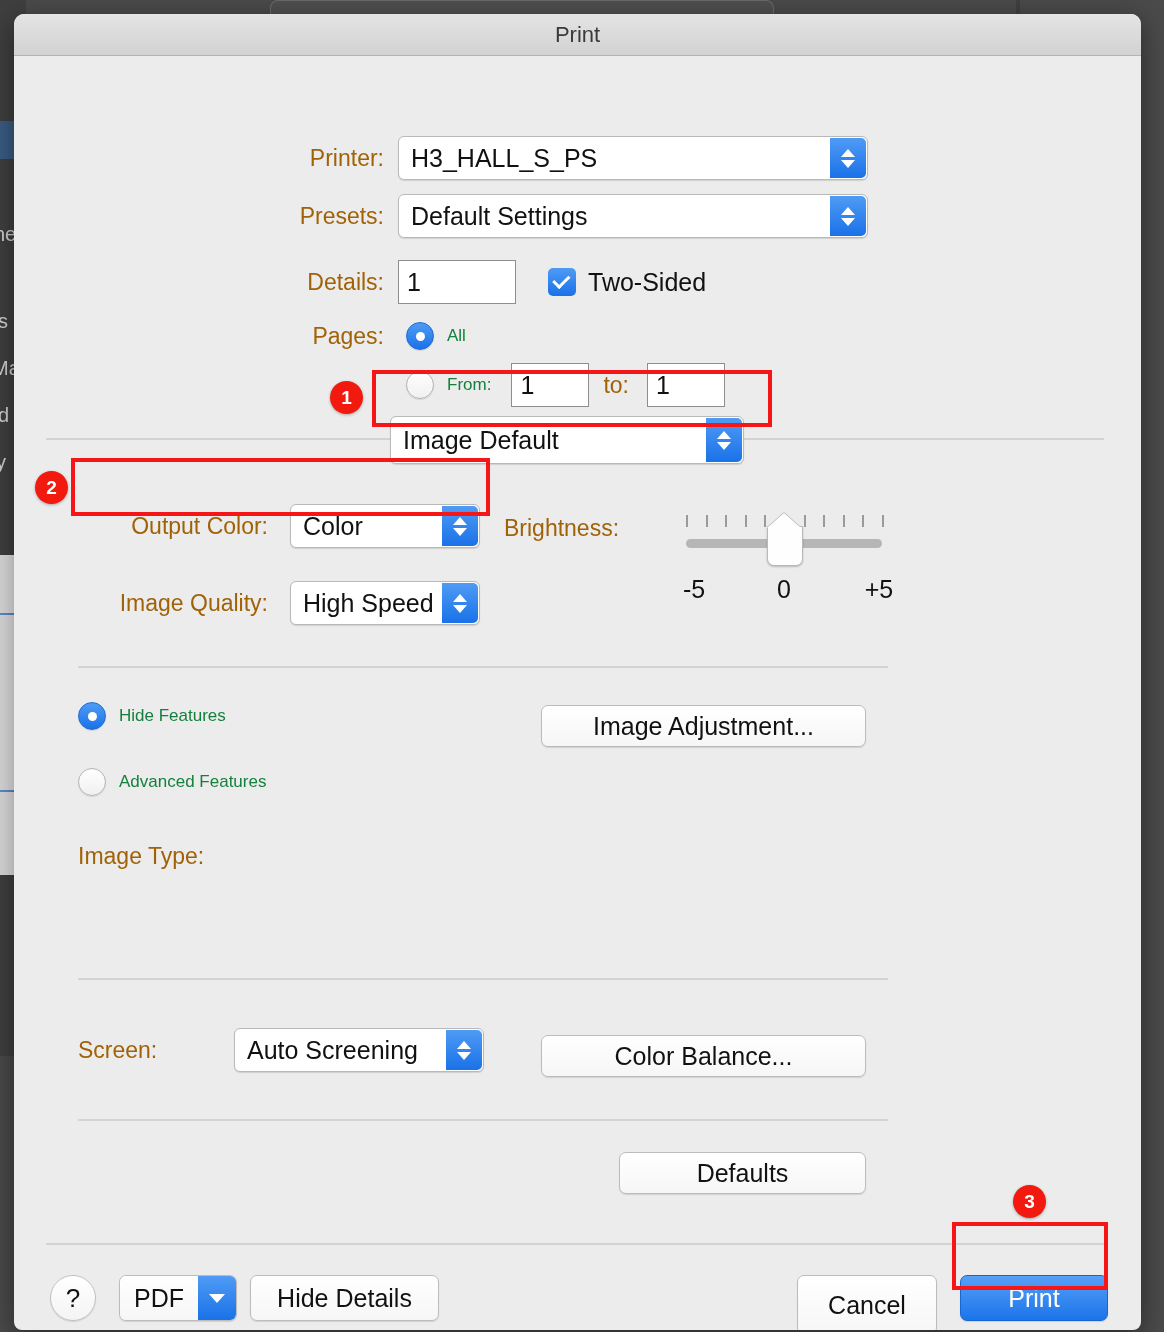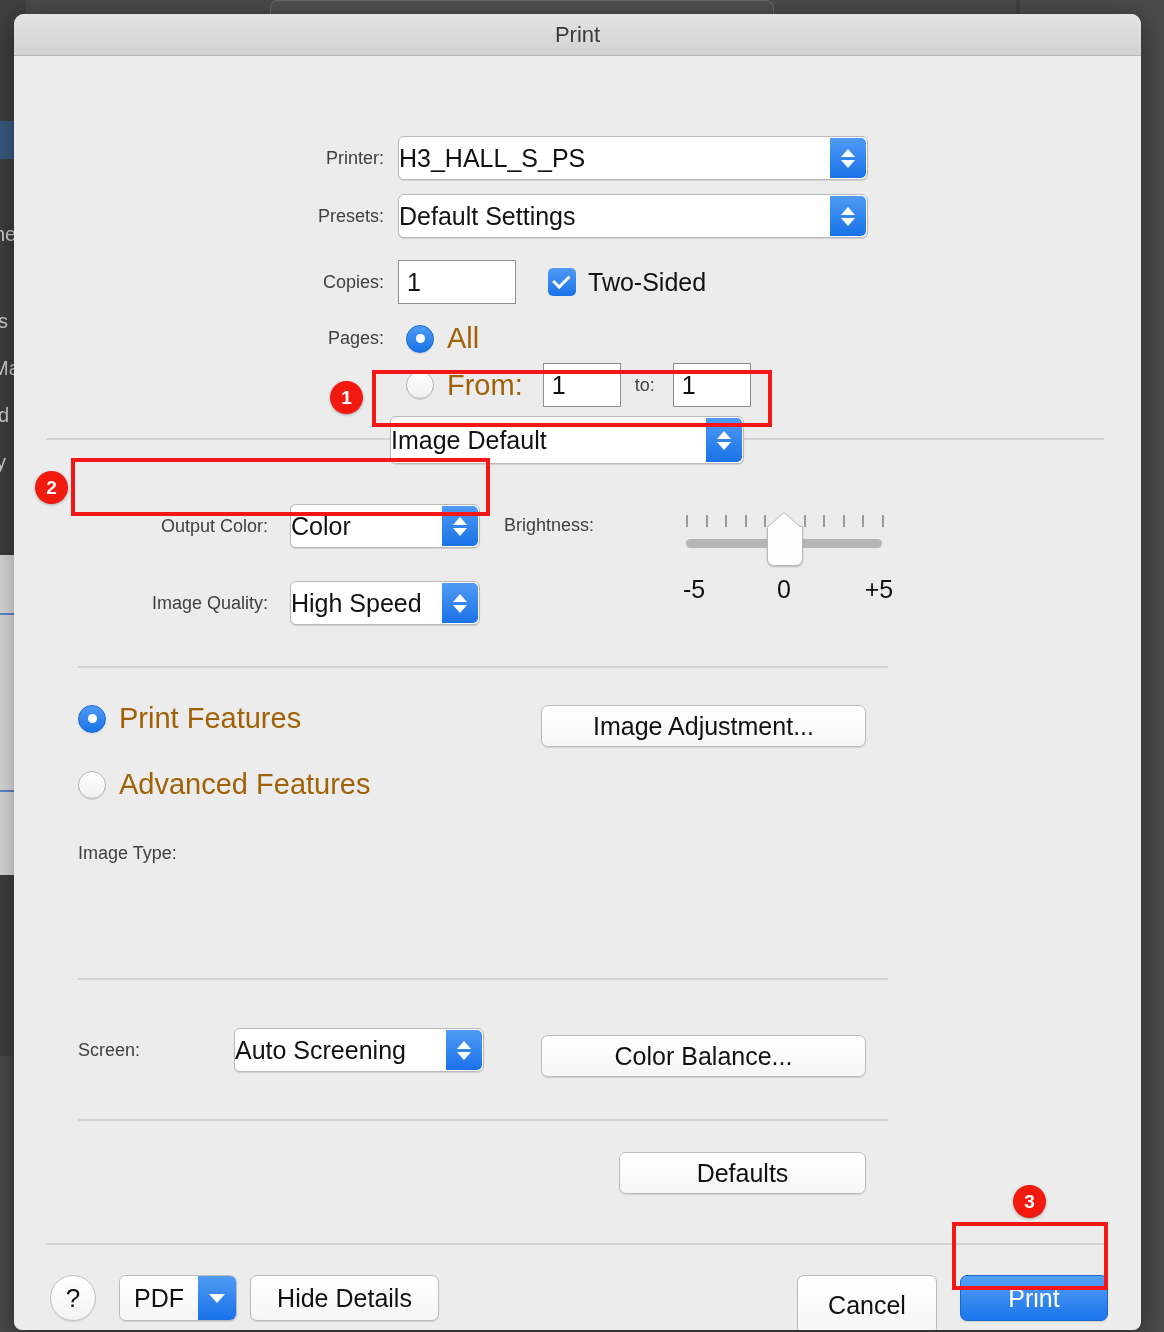--- a/index.html
+++ b/index.html
@@ -89,37 +89,38 @@
     height: 1274px;
   }
 
   
   .form-row {
     position: absolute;
     display: flex;
     align-items: center;
   }
   .field-label {
-    font-size: 18px;
-    color: #404040;
+    font-size: 23px;
+    color: #a16207;
     text-align: right;
     white-space: nowrap;
   }
 
   
   .popup {
     position: relative;
     display: inline-flex;
     align-items: center;
     background: #ffffff;
     border: 1px solid #b9b9b9;
     border-radius: 6px;
     box-shadow: 0 1px 1px rgba(0,0,0,0.12);
     height: 44px;
     box-sizing: border-box;
+    padding-left: 12px;
     padding-right: 44px;
     font-size: 25px;
     color: #111;
     white-space: nowrap;
     overflow: hidden;
   }
   .popup .popup-value {
     line-height: 1;
   }
   .popup .stepper {
@@ -184,21 +185,21 @@
     border: 1px solid #b4b4b4;
     box-shadow: 0 1px 1px rgba(0,0,0,0.10);
   }
   .radio.on {
     background: linear-gradient(to bottom, #4f9bf5, #1a72e8);
     border: 1px solid #1a6bd4;
   }
   .radio.on .dot {
     width: 9px; height: 9px; border-radius: 50%; background: #fff;
   }
-  .radio-label { font-size: 29px; color: #a16207; margin-left: 13px; white-space: nowrap; }
+  .radio-label { font-size: 17px; color: #15803d; margin-left: 13px; white-space: nowrap; }
 
   
   .pushbtn {
     background: linear-gradient(to bottom, #ffffff, #f6f6f6);
     border: 1px solid #bcbcbc;
     border-radius: 7px;
     box-shadow: 0 1px 1px rgba(0,0,0,0.12);
     font-size: 25px;
     color: #111;
     display: flex;
@@ -380,21 +381,21 @@
       <div class="popup" style="margin-left:14px;width:470px;">
         <span class="popup-value">Default Settings</span>
         <span class="stepper">
           <span class="chev up"></span>
             <span class="chev down"></span>
         </span>
       </div>
     </div>
 
     <div class="form-row" style="left:0;top:204px;width:1127px;">
-      <span class="field-label" style="width:370px;">Copies:</span>
+      <span class="field-label" style="width:370px;">Details:</span>
       <div class="textfield" style="margin-left:14px;width:118px;">
         <span>1</span>
       </div>
       <div style="display:flex;align-items:center;margin-left:32px;">
         <span class="checkbox">
             <span class="tick"></span>
           </span>
         <span class="cb-label">Two-Sided</span>
       </div>
     </div>
@@ -477,21 +478,21 @@
         </span>
       </div>
     </div>
 
     <div class="divider" style="left:64px;top:610px;width:810px;"></div>
 
     <div style="position:absolute;left:64px;top:646px;display:flex;align-items:center;">
       <span class="radio on">
           <span class="dot"></span>
         </span>
-      <span class="radio-label">Print Features</span>
+      <span class="radio-label">Hide Features</span>
     </div>
 
     <div class="pushbtn" style="position:absolute;left:527px;top:649px;width:325px;height:42px;">
       <span>Image Adjustment...</span>
     </div>
 
     <div style="position:absolute;left:64px;top:712px;display:flex;align-items:center;">
       <span class="radio"></span>
       <span class="radio-label">Advanced Features</span>
     </div>

